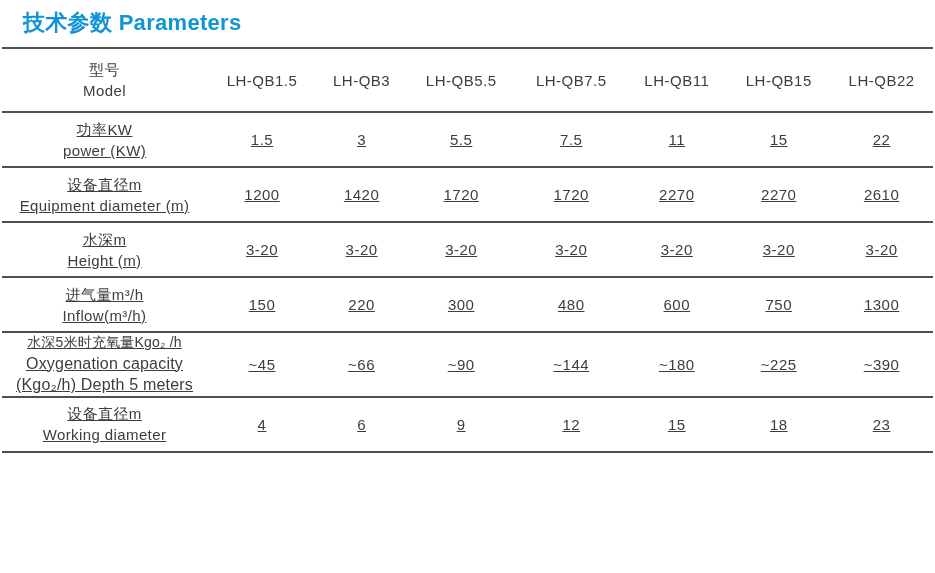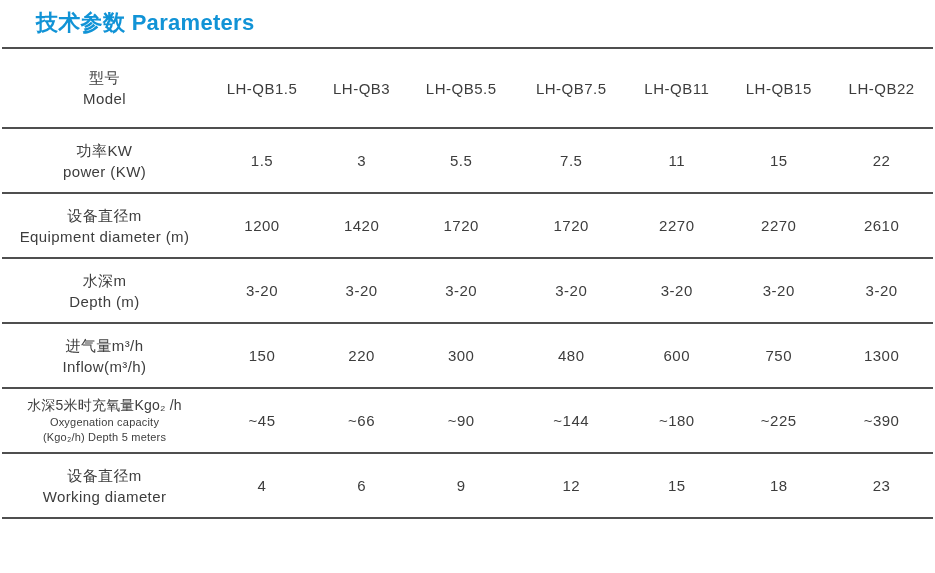--- a/index.html
+++ b/index.html
@@ -5,47 +5,46 @@
   * { box-sizing: border-box; }
   html, body {
     margin: 0; padding: 0;
     width: 935px; height: 573px;
     background: #ffffff;
     font-family: "Liberation Sans", "DejaVu Sans", sans-serif;
     color: #3d3d3d;
     overflow: hidden;
   }
   .page-title {
-    padding: 8px 0 0 12px;
+    padding: 8px 0 0 23px;
     font-size: 22px;
     font-weight: bold;
     letter-spacing: 0.3px;
-    margin-left: 24px;
   }
   .params-table {
     width: 931px;
     margin: 9px 2px 0 2px;
     border-collapse: collapse;
     border-top: 2px solid #4f4f4f;
   }
   .params-table tr { border-bottom: 2px solid #4f4f4f; }
   .params-table th, .params-table td {
     text-align: center;
     vertical-align: middle;
     font-size: 15px;
     font-weight: normal;
     color: #3d3d3d;
     padding: 0;
   }
   .params-table col.label-col { width: 205px; }
-  .header-row { height: 80px; }
-  .data-row { height: 65px; }
+  .header-row { height: 64px; }
+  .data-row { height: 55px; text-decoration: underline; }
   .label-cell div { line-height: 1.4; letter-spacing: 0.4px; }
   .label-cell .big-line { font-size: 14px; letter-spacing: 0.2px; }
-  .label-cell .small-line { font-size: 11px; line-height: 1.35; letter-spacing: 0.2px; }
+  .label-cell .small-line { font-size: 16px; line-height: 1.35; letter-spacing: 0.2px; }
   .value-cell { letter-spacing: 0.5px; }
 </style>
 </head>
 <body>
 
 <div class="page-title" style="color: rgb(17, 147, 214);"><span>技术参数</span> <span>Parameters</span></div>
 
 <table class="params-table">
   <colgroup>
     <col class="label-col">
@@ -95,21 +94,21 @@
         <td class="value-cell">1420</td>
         <td class="value-cell">1720</td>
         <td class="value-cell">1720</td>
         <td class="value-cell">2270</td>
         <td class="value-cell">2270</td>
         <td class="value-cell">2610</td>
       </tr>
       <tr class="data-row">
         <td class="label-cell">
           <div>水深m</div>
-          <div>Depth (m)</div>
+          <div>Height (m)</div>
         </td>
         <td class="value-cell">3-20</td>
         <td class="value-cell">3-20</td>
         <td class="value-cell">3-20</td>
         <td class="value-cell">3-20</td>
         <td class="value-cell">3-20</td>
         <td class="value-cell">3-20</td>
         <td class="value-cell">3-20</td>
       </tr>
       <tr class="data-row">

